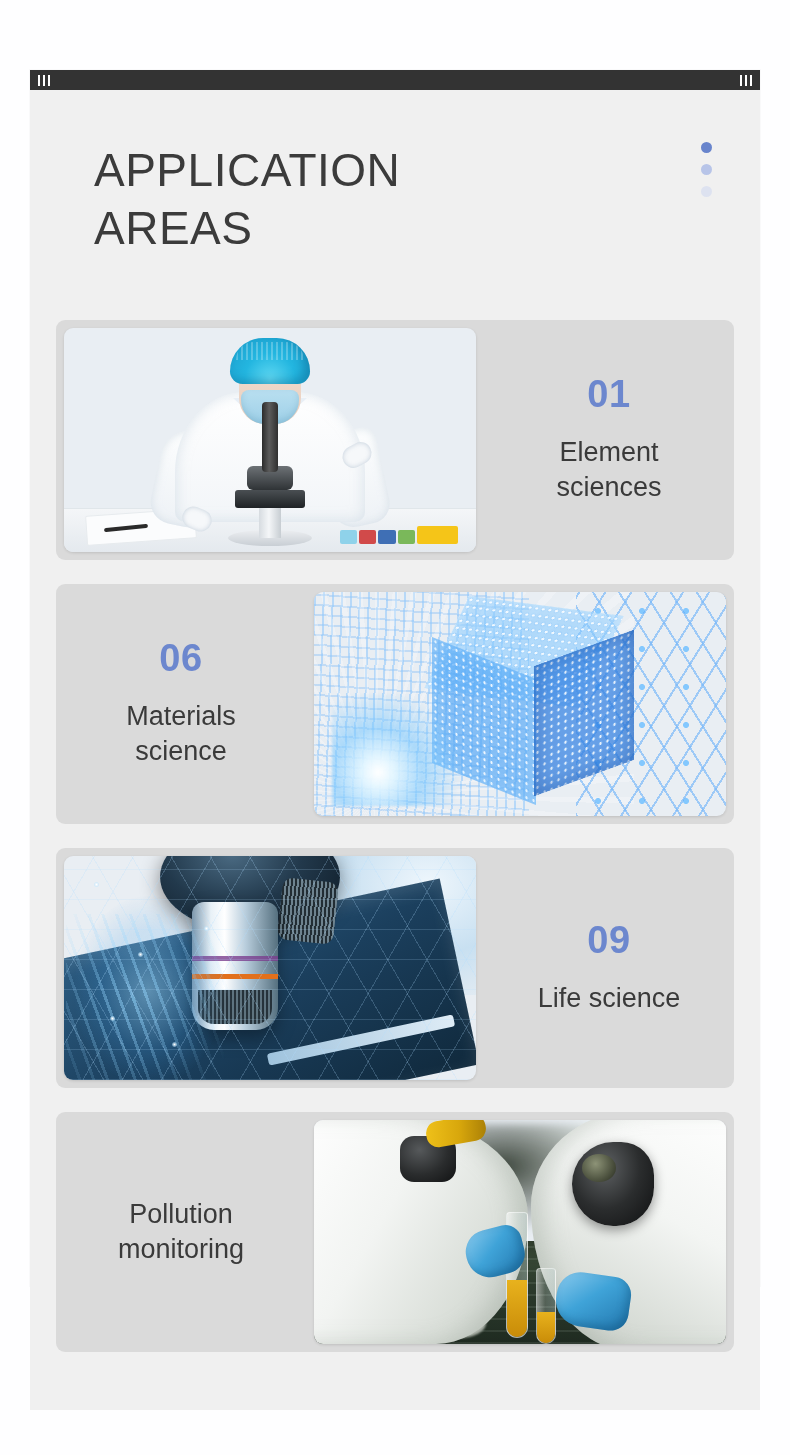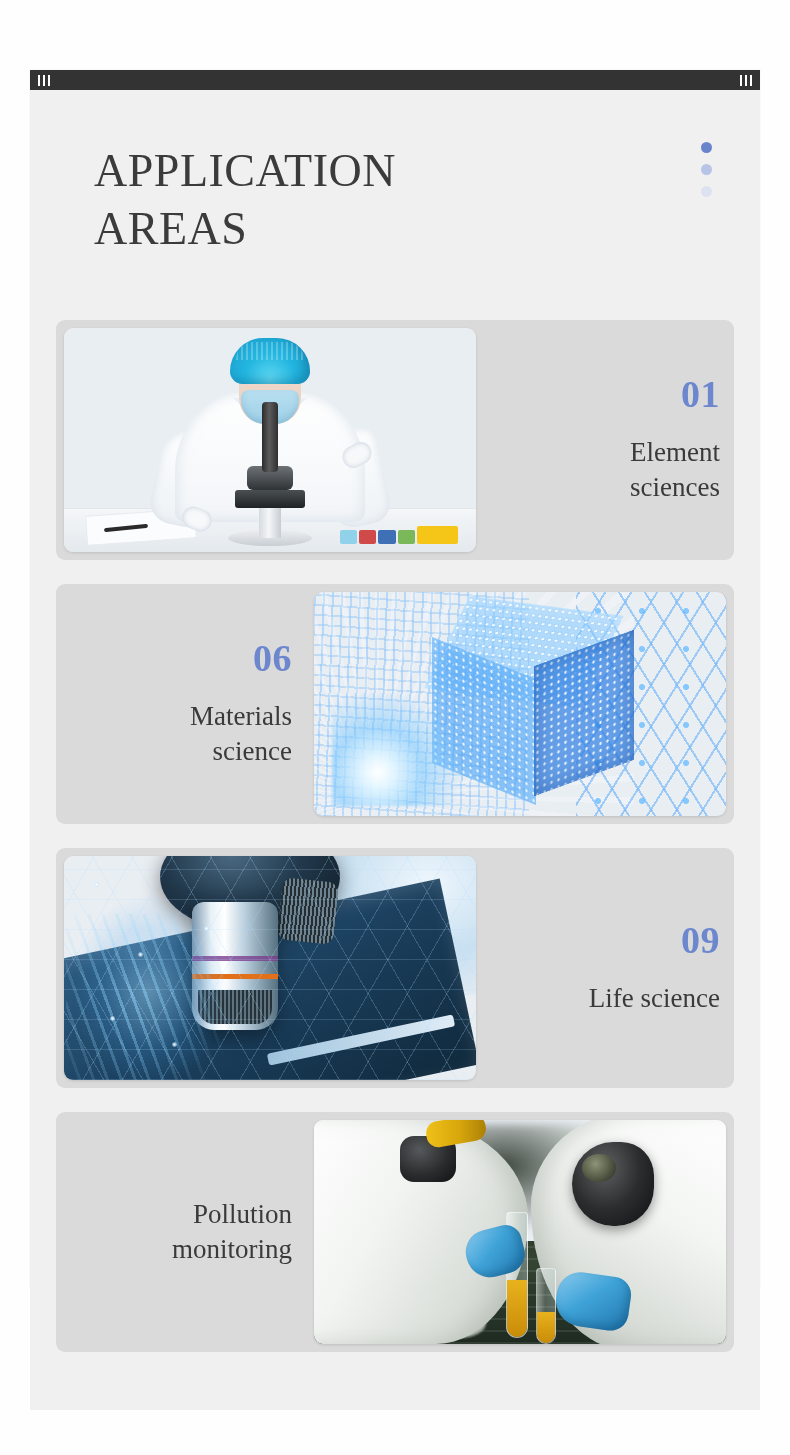--- a/index.html
+++ b/index.html
@@ -21,21 +21,20 @@
 
   
   .window {
     position: absolute;
     left: 30px;
     top: 70px;
     width: 730px;
     height: 1216px;
     background: #1d4ed8;
     box-shadow: 0 0 0 1px rgba(0,0,0,0.02);
-    font-family: Liberation Serif, serif;
   }
 
   .titlebar {
     position: relative;
     height: 20px;
     background: #333333;
     display: flex;
     align-items: center;
     justify-content: space-between;
     padding: 0 8px;
@@ -117,21 +116,21 @@
     margin: 8px;
     border-radius: 9px;
     overflow: hidden;
     flex: 0 0 auto;
     box-shadow: 0 1px 3px rgba(0,0,0,0.12);
     background: #e9eef3;
   }
 
   .card .text {
     flex: 1 1 auto;
-    text-align: right;
+    text-align: center;
     padding: 0 14px;
   }
   .card .num {
     font-size: 38px;
     font-weight: 700;
     color: #6c87ce;
     line-height: 1;
     margin-bottom: 22px;
     letter-spacing: 0.5px;
   }

